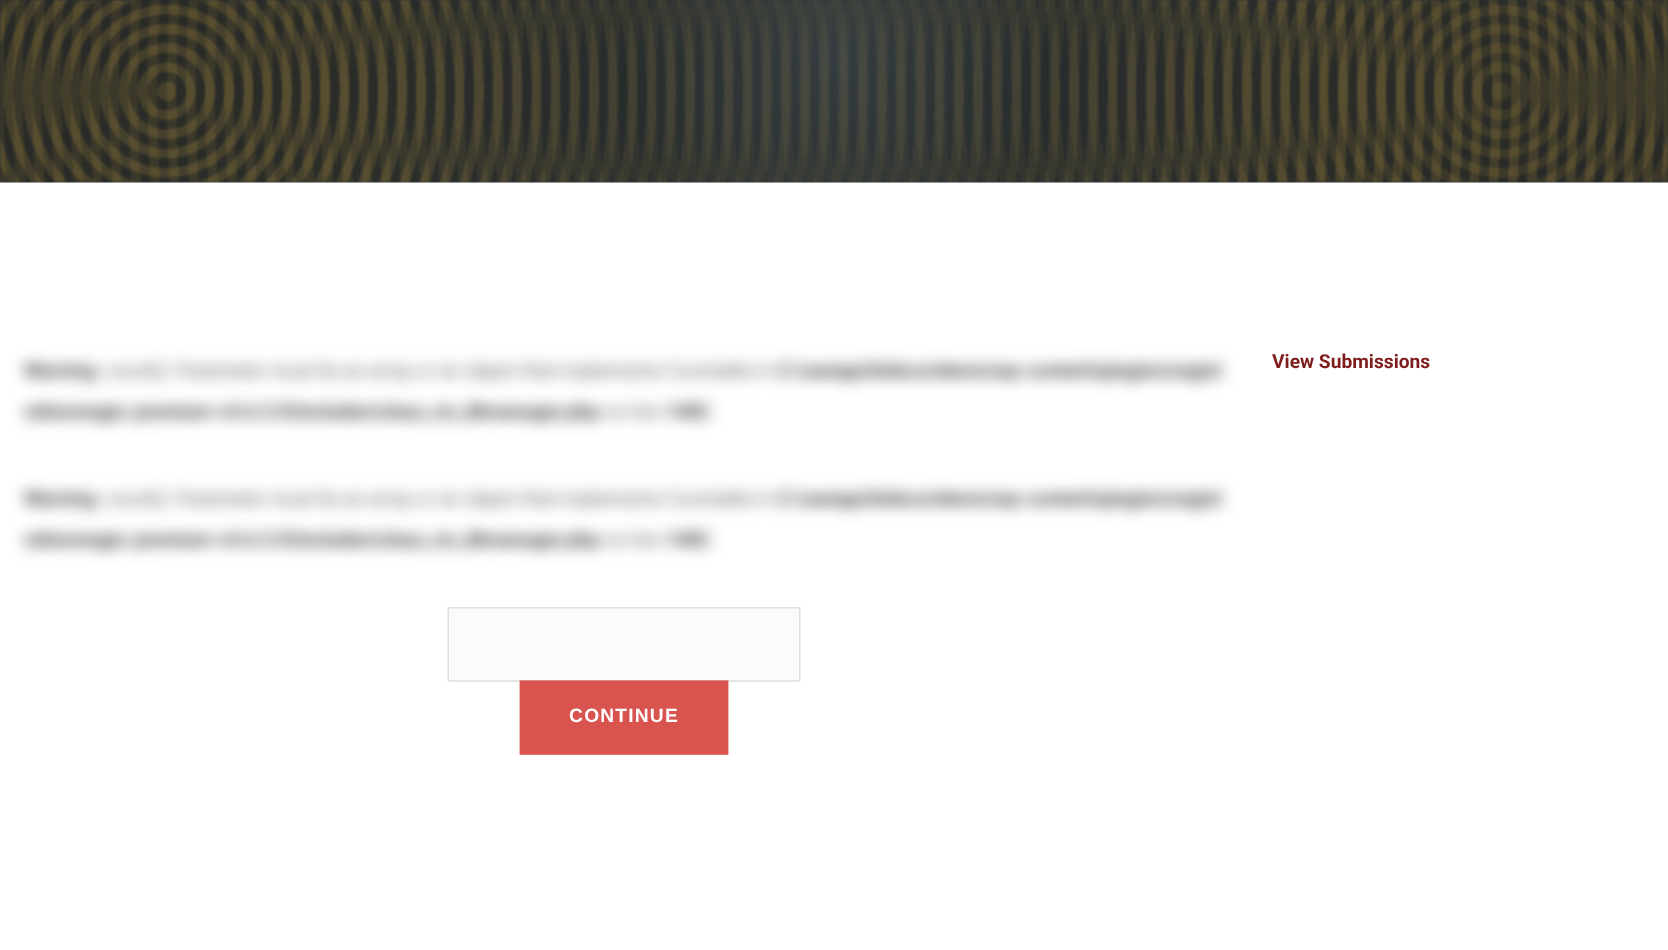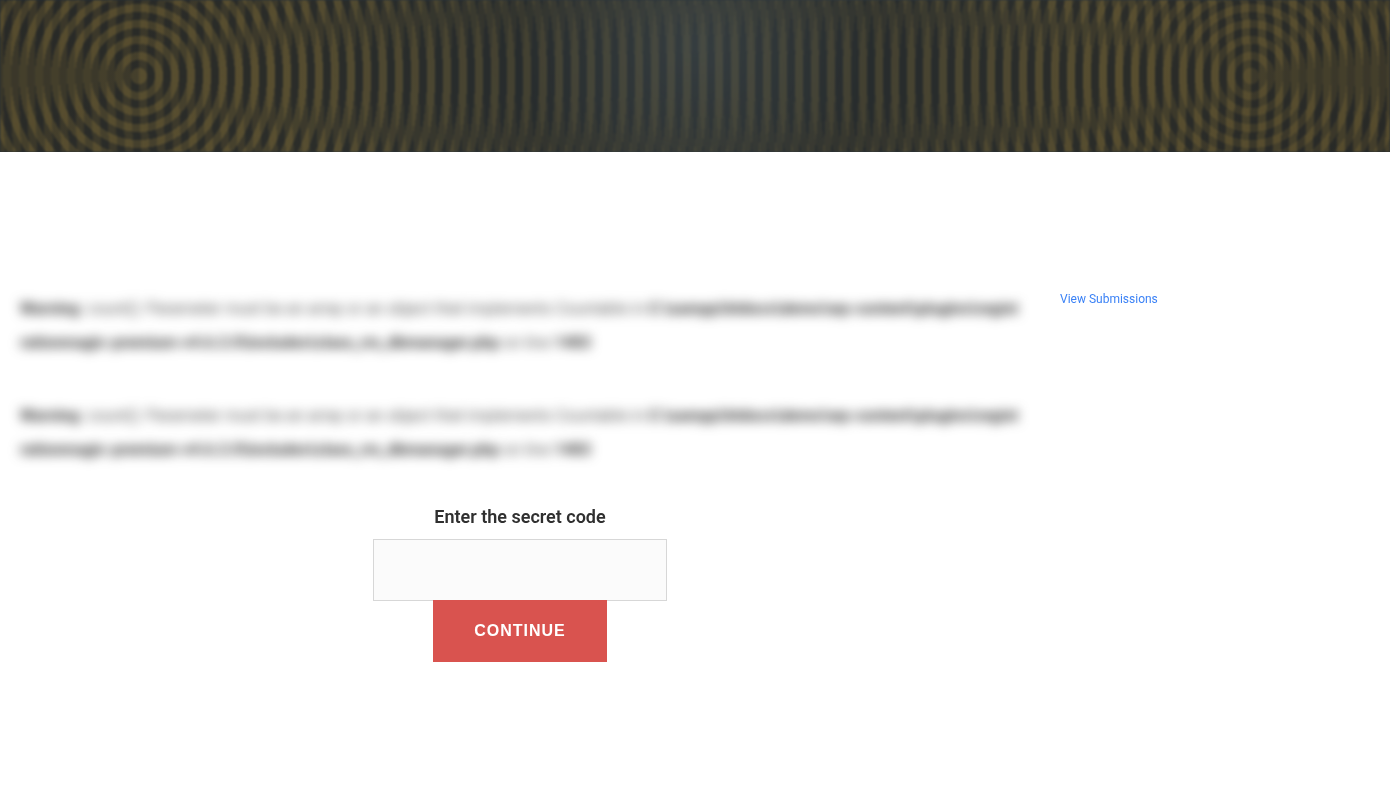--- a/index.html
+++ b/index.html
@@ -57,25 +57,26 @@
       margin-bottom: 100px;
     }
     .sidebar-title {
       font-size: 18px;
       font-weight: 400;
       color: #3a3a3a;
       letter-spacing: 0.5px;
       margin-bottom: 32px;
     }
     .sidebar-link {
-      font-size: 12px;
-      color: #3b82f6;
+      font-size: 16px;
+      color: #7f1d1d;
       text-decoration: none;
       display: block;
       cursor: pointer;
+      font-weight: bold;
     }
     .warning-block {
       margin-bottom: 40px;
       filter: blur(6px);
       user-select: none;
       pointer-events: none;
     }
     .warning-line {
       font-size: 16px;
       color: #555;
@@ -141,21 +142,20 @@
       </div>
     </div>
 
     <div class="warning-block">
       <div class="warning-line">
         <b>Warning</b><span>: count(): Parameter must be an array or an object that implements Countable in </span><b>C:\xampp\htdocs\demo\wp-content\plugins\registrationmagic-premium-v4.6.3.0\includes\class_rm_dbmanager.php</b><span> on line </span><b>1483</b>
       </div>
     </div>
 
     <div class="code-form">
-      <label class="code-label">Enter the secret code</label>
       <input type="text" class="code-input" value="" style="">
       <button class="continue-btn">CONTINUE</button>
     </div>
   </main>
 
   <aside class="sidebar">
     <a class="sidebar-link">View Submissions</a>
   </aside>
 
 </div>

